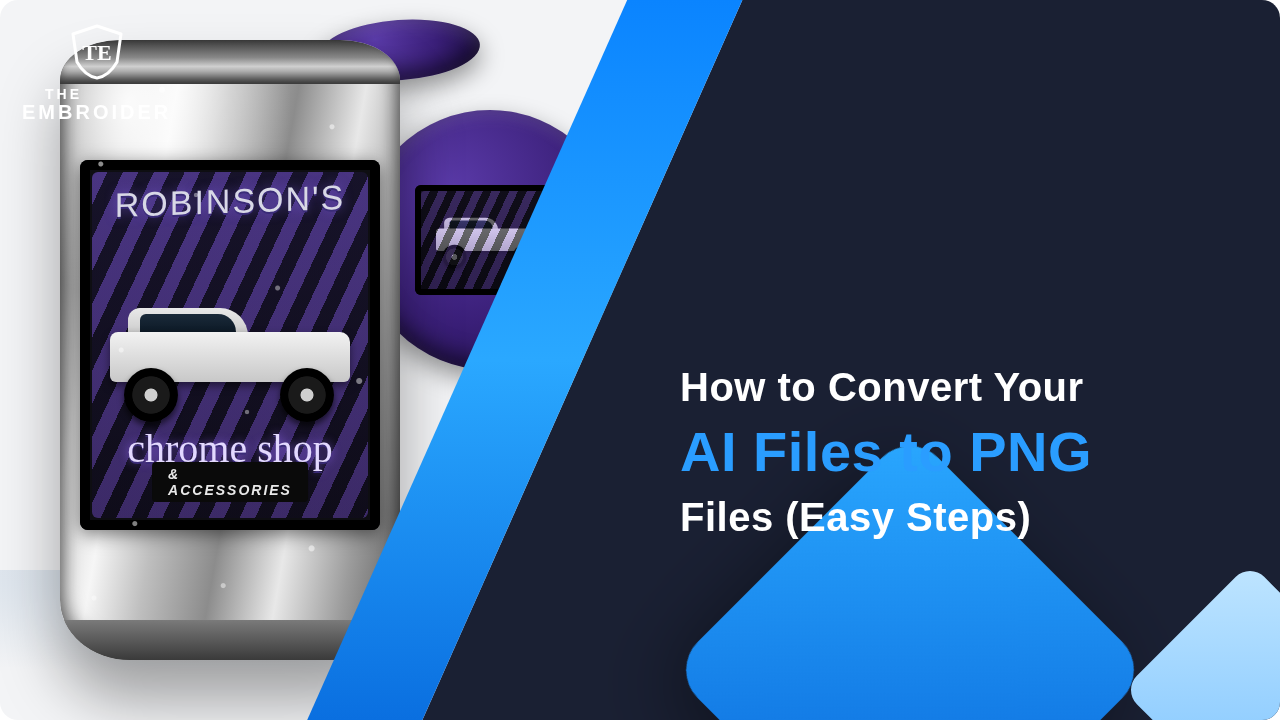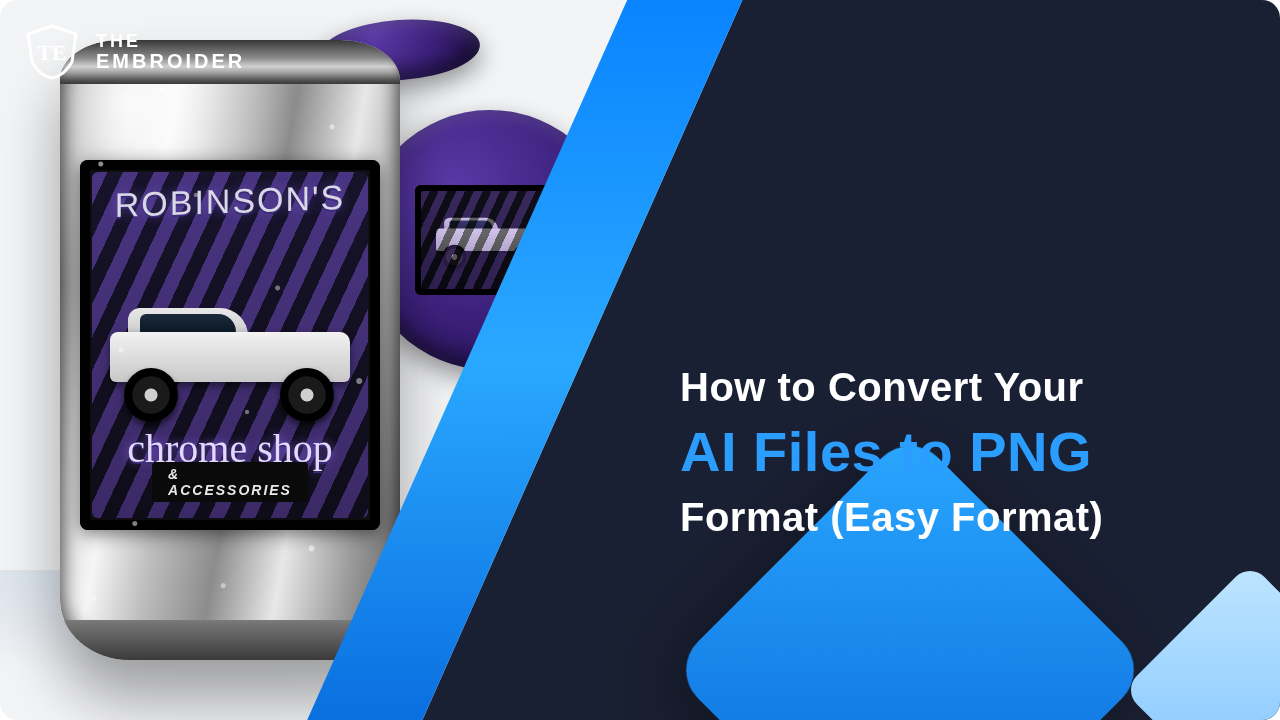--- a/index.html
+++ b/index.html
@@ -16,25 +16,25 @@
   .blue-diamond { position: absolute; width: 340px; height: 340px; right: 200px; bottom: -120px; background: linear-gradient(135deg, #2aa8ff 0%, #0560d6 100%); transform: rotate(45deg); border-radius: 40px; filter: drop-shadow(0 20px 40px rgba(0,0,0,.4)); }
 
   
   .blue-corner { position: absolute; width: 180px; height: 180px; right: -60px; bottom: -60px; background: linear-gradient(135deg, #bfe5ff 0%, #7ac2ff 100%); transform: rotate(45deg); border-radius: 20px; }
 
   
   .headline { position: absolute; right: 70px; top: 360px; width: 530px; color: #ffffff; font-weight: 900; font-size: 40px; line-height: 1.35; letter-spacing: .5px; margin-left: 36px; }
   .headline .accent { color: #2a9dff; display: inline-block; font-size: 56px; }
 
   
-  .logo { position: absolute; top: 22px; left: 22px; display: flex; align-items: center; gap: 14px; color: #fff; }
+  .logo { position: absolute; top: 22px; left: 22px; display: flex; align-items: center; gap: 5px; color: #fff; flex-direction: column; }
   .logo-badge { width: 60px; height: 60px; position: relative; }
   .logo-badge svg { width: 100%; height: 100%; }
   .logo-text { font-family: Arial, sans-serif; font-weight: 900; font-size: 20px; letter-spacing: 3px; line-height: 1.05; text-transform: uppercase; }
-  .logo-text div:first-child { font-size: 18px; }
+  .logo-text div:first-child { font-size: 14px; margin-left: 23px; }
 
   
   .can { position: absolute; left: 60px; top: 40px; width: 340px; height: 620px; border-radius: 60px 60px 70px 70px / 40px 40px 60px 60px; background:
       radial-gradient(120% 80% at 20% 10%, rgba(255,255,255,.9), rgba(255,255,255,0) 40%),
       linear-gradient(100deg, #5e5e5e 0%, #d6d6d6 18%, #f6f6f6 28%, #bfbfbf 40%, #8c8c8c 55%, #e8e8e8 70%, #9c9c9c 85%, #5a5a5a 100%);
       box-shadow: 0 40px 60px rgba(0,0,0,.35), inset 0 8px 18px rgba(0,0,0,.4), inset 0 -10px 20px rgba(0,0,0,.5);
       overflow: hidden; }
   .can::before { content:""; position:absolute; top:0; left:0; right:0; height:44px; background: linear-gradient(180deg, #3a3a3a 0%, #888 40%, #cfcfcf 60%, #6a6a6a 100%); border-radius: 60px 60px 0 0 / 40px 40px 0 0; box-shadow: inset 0 -6px 10px rgba(0,0,0,.5); }
   .can::after { content:""; position:absolute; bottom:0; left:0; right:0; height:40px; background: linear-gradient(180deg, #7a7a7a 0%, #3a3a3a 100%); border-radius: 0 0 70px 70px / 0 0 60px 60px; }
 
@@ -135,16 +135,16 @@
     </div>
     <div class="logo-text">
       <div>THE</div>
       <div>EMBROIDER</div>
     </div>
   </div>
 
   <div class="headline">
     <div>How to Convert Your</div>
     <div class="accent">AI Files to PNG</div>
-    <div>Format (Easy Format)</div>
+    <div>Files (Easy Steps)</div>
   </div>
 
 </div>
 
 </body></html>

